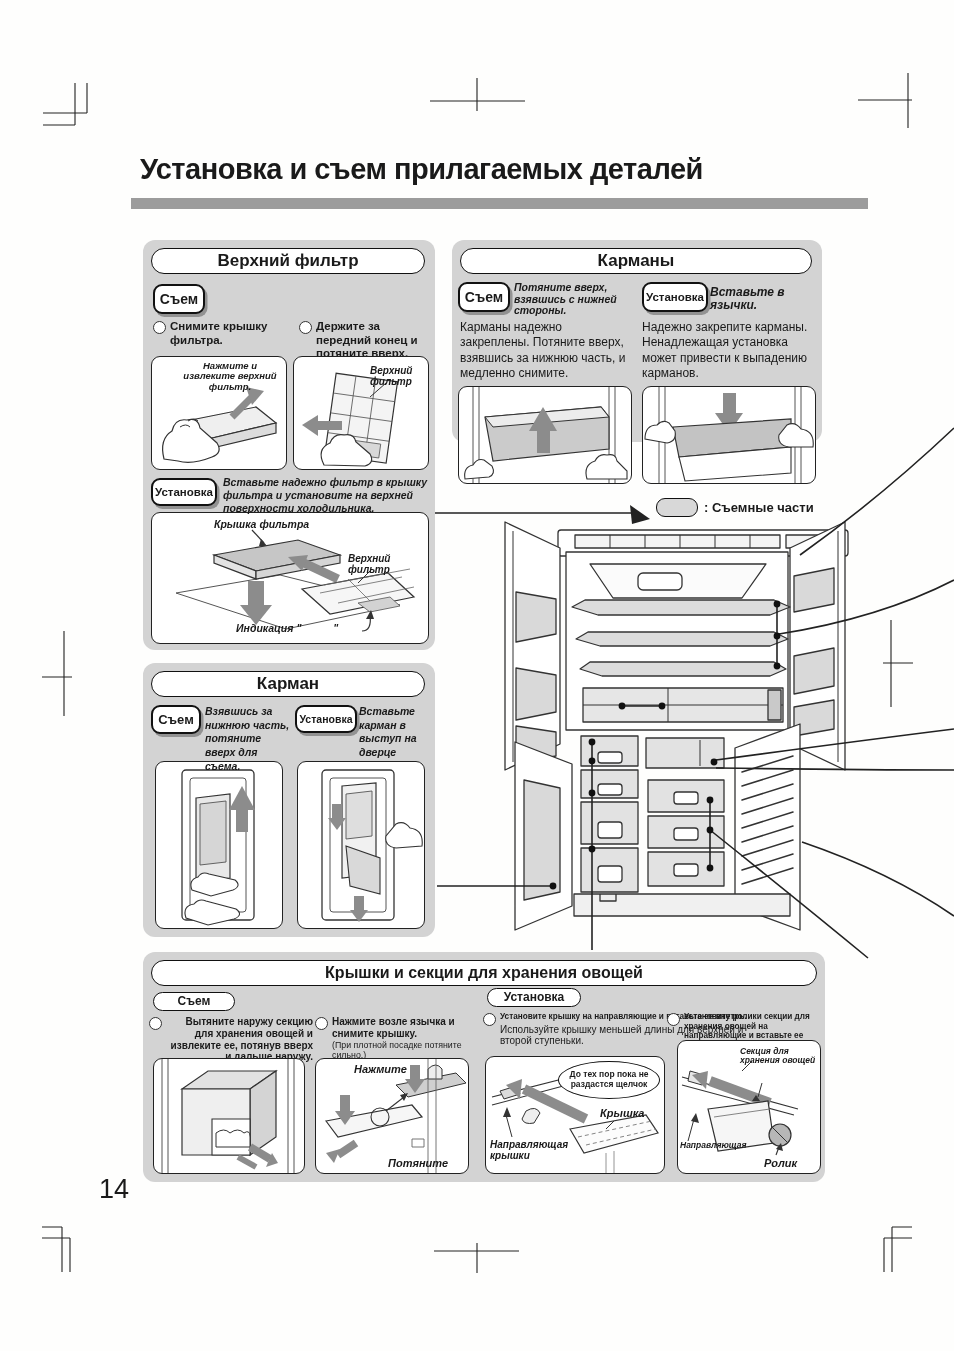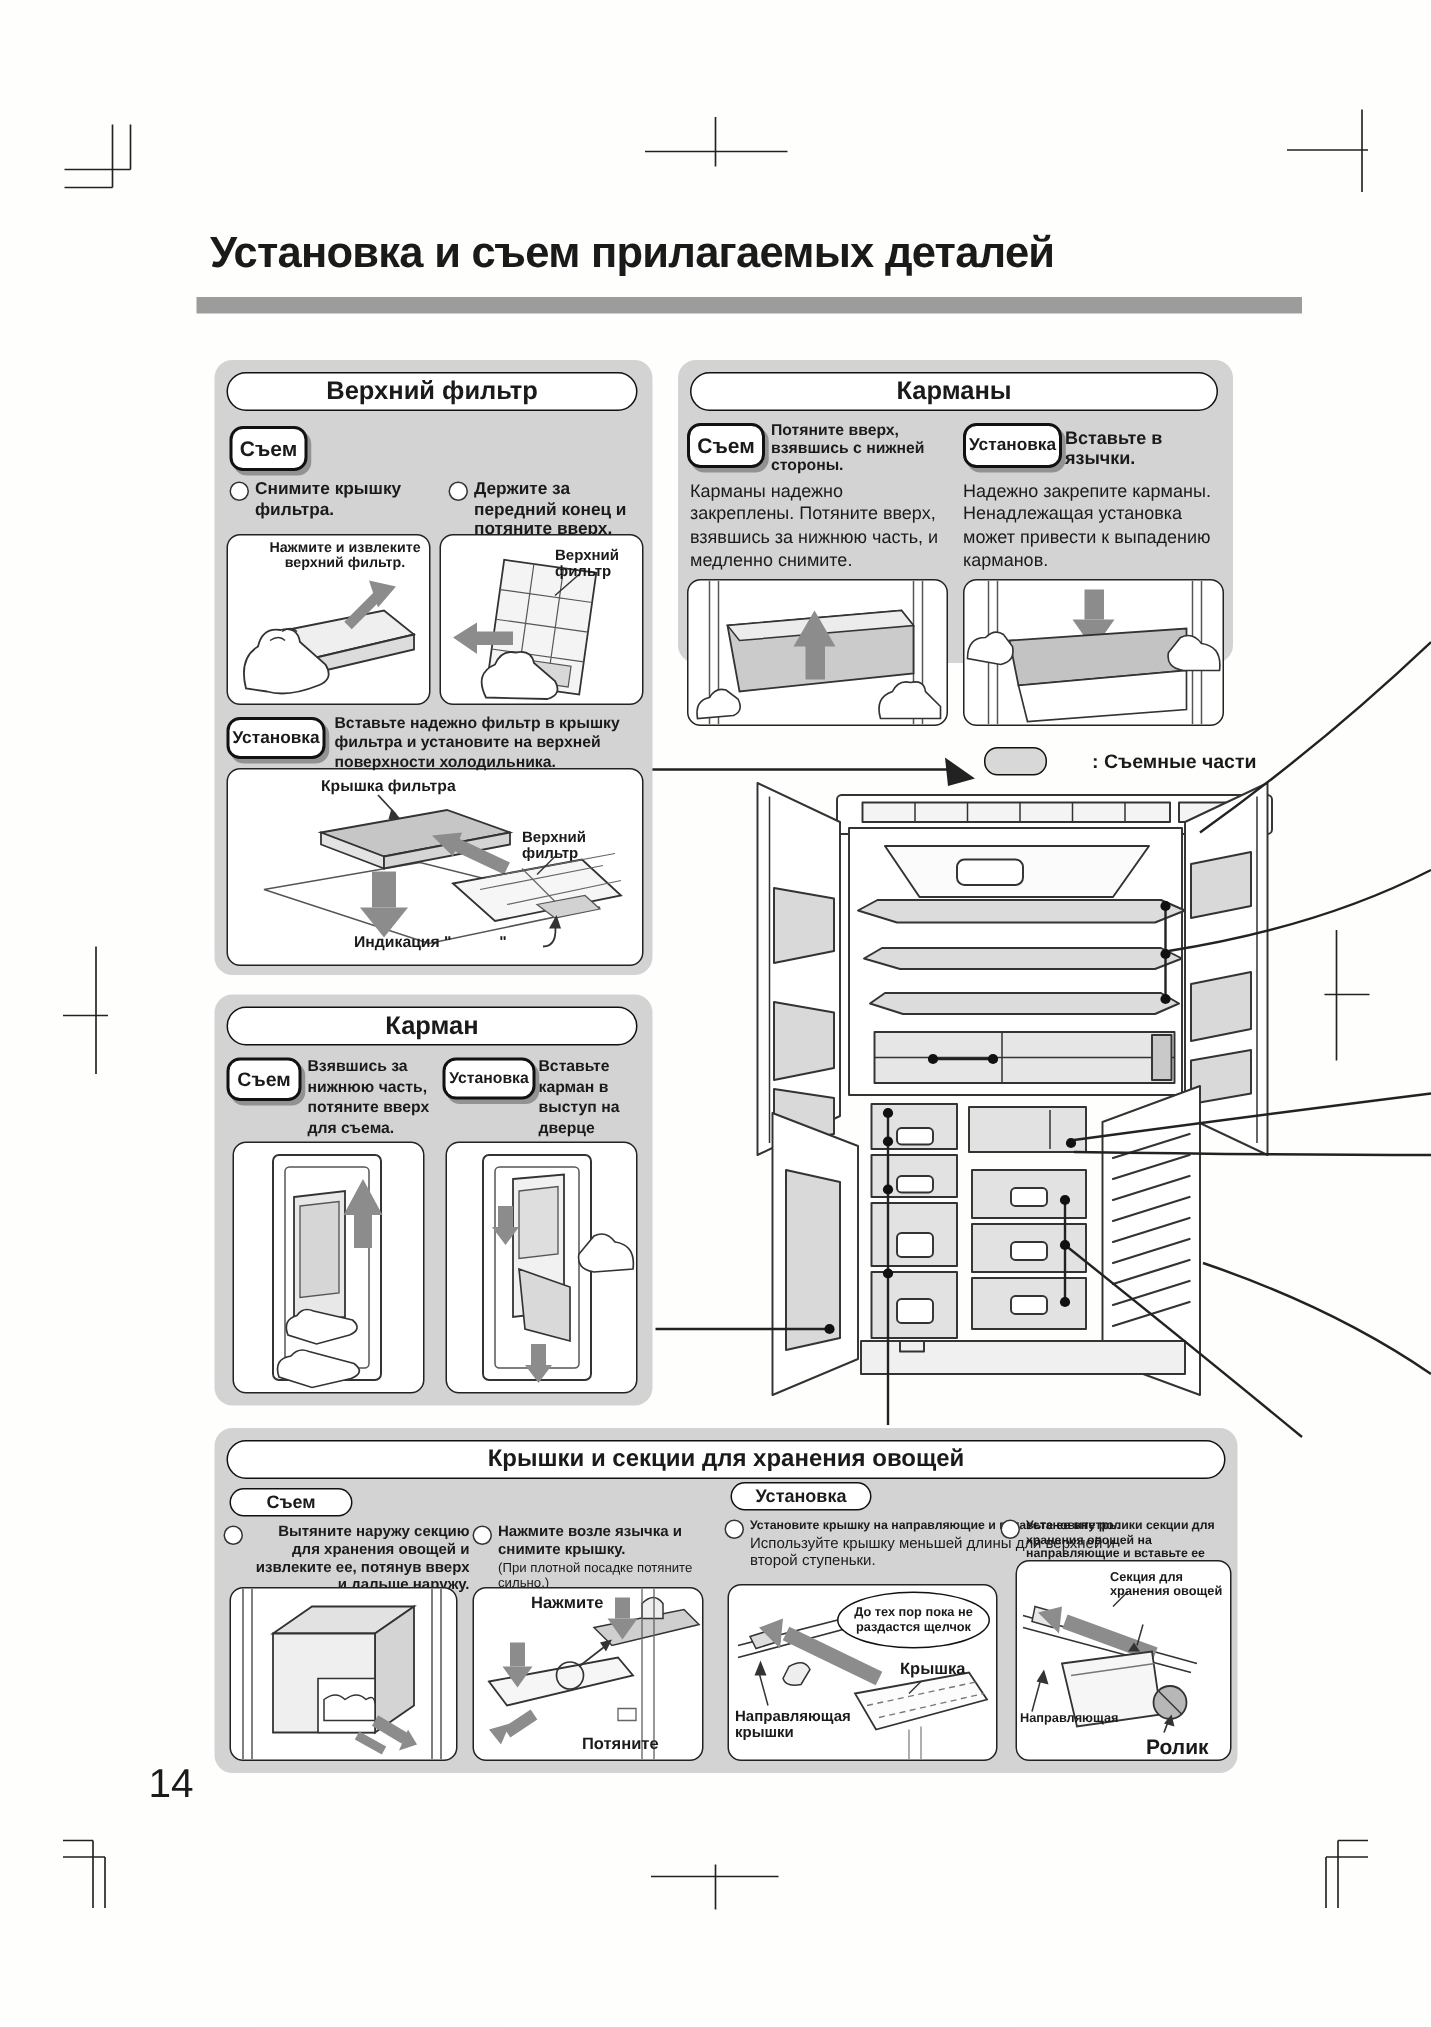--- a/index.html
+++ b/index.html
@@ -21,25 +21,25 @@
          text-align:center;font-weight:bold;}
   .badge{position:absolute;background:#fff;border:2px solid #111;border-radius:9px;
          font-weight:bold;text-align:center;box-shadow:2.5px 3px 0 rgba(110,110,110,.65);}
   .opill{position:absolute;background:#fff;border:1.5px solid #111;border-radius:11px;
          font-weight:bold;text-align:center;font-size:12px;line-height:17px;}
   .step{position:absolute;display:flex;gap:4px;}
   .circ{flex:0 0 auto;width:11px;height:11px;border:1.3px solid #333;border-radius:50%;
         background:#fff;margin-top:1px;}
   .stx{font-weight:bold;line-height:1.18;}
   .figbox{position:absolute;background:#fff;border:1.6px solid #222;border-radius:9px;overflow:hidden;}
-  .flabel{position:absolute;font-weight:bold;line-height:1.1;z-index:3;}
+  .flabel{position:absolute;font-weight:bold;line-height:1.1;z-index:3;font-style:italic;}
   .body-tx{position:absolute;font-size:12.5px;line-height:1.28;}
   .legend{position:absolute;left:656px;top:498px;z-index:2;display:flex;align-items:center;gap:6px;}
   .legend .chip{width:40px;height:17px;background:#d8d8d8;border:1.5px solid #111;border-radius:9px;}
-  .legend .ltx{font-size:13px;font-weight:bold;margin-left:24px;}
+  .legend .ltx{font-size:13px;font-weight:bold;}
   .pageno{position:absolute;left:99px;top:1174px;font-size:27px;}
   .bubble{position:absolute;border:1.5px solid #111;border-radius:50%;background:#fff;
           font-size:8.5px;font-weight:bold;text-align:center;line-height:1.15;
           display:flex;align-items:center;justify-content:center;z-index:3;}
   svg{display:block;}
 </style>
 </head>
 <body>
 
 <div class="page">
@@ -382,21 +382,21 @@
         <path d="M120,96 V116 M128,94 V116" stroke="#888" stroke-width="0.9"></path>
         <path d="M128,64 L120,72" stroke="#333" stroke-width="1"></path>
         <path d="M26,80 L20,58" stroke="#333" stroke-width="1"></path>
         <polygon points="17,60 21,50 25,60" fill="#333"></polygon>
       </svg>
     </div>
 
     <div class="figbox" style="left:534px;top:88px;width:142px;height:132px;">
       <div class="flabel" style="left:62px;top:6px;width:76px;font-size:8.5px;">Секция для хранения овощей</div>
       <div class="flabel" style="left:2px;top:100px;width:72px;font-size:8.5px;">Направляющая</div>
-      <div class="flabel" style="left:86px;top:116px;font-size:14px;">Ролик</div>
+      <div class="flabel" style="left:86px;top:116px;font-size:11px;">Ролик</div>
       <svg width="142" height="132" viewBox="0 0 142 132">
         <path d="M4,36 L120,68 M4,44 L116,74" stroke="#333" stroke-width="1.1"></path>
         <path d="M12,30 l14,4 l-2,10 l-14,-4 z" fill="#e6e6e6" stroke="#333" stroke-width="1"></path>
         <path d="M92,62 L32,40" stroke="#8c8c8c" stroke-width="10"></path>
         <polygon points="30,30 14,34 28,48" fill="#8c8c8c"></polygon>
         <path d="M30,68 L90,60 L96,102 L40,110 Z" fill="#f6f6f6" stroke="#333" stroke-width="1.2"></path>
         <path d="M36,76 L92,68" stroke="#777" stroke-width="0.9"></path>
         <circle cx="102" cy="94" r="11" fill="#b7b7b7" stroke="#333" stroke-width="1.2"></circle>
         <path d="M94,86 L110,102" stroke="#333" stroke-width="1"></path>
         <path d="M98,114 L101,106" stroke="#333" stroke-width="1.1"></path>

